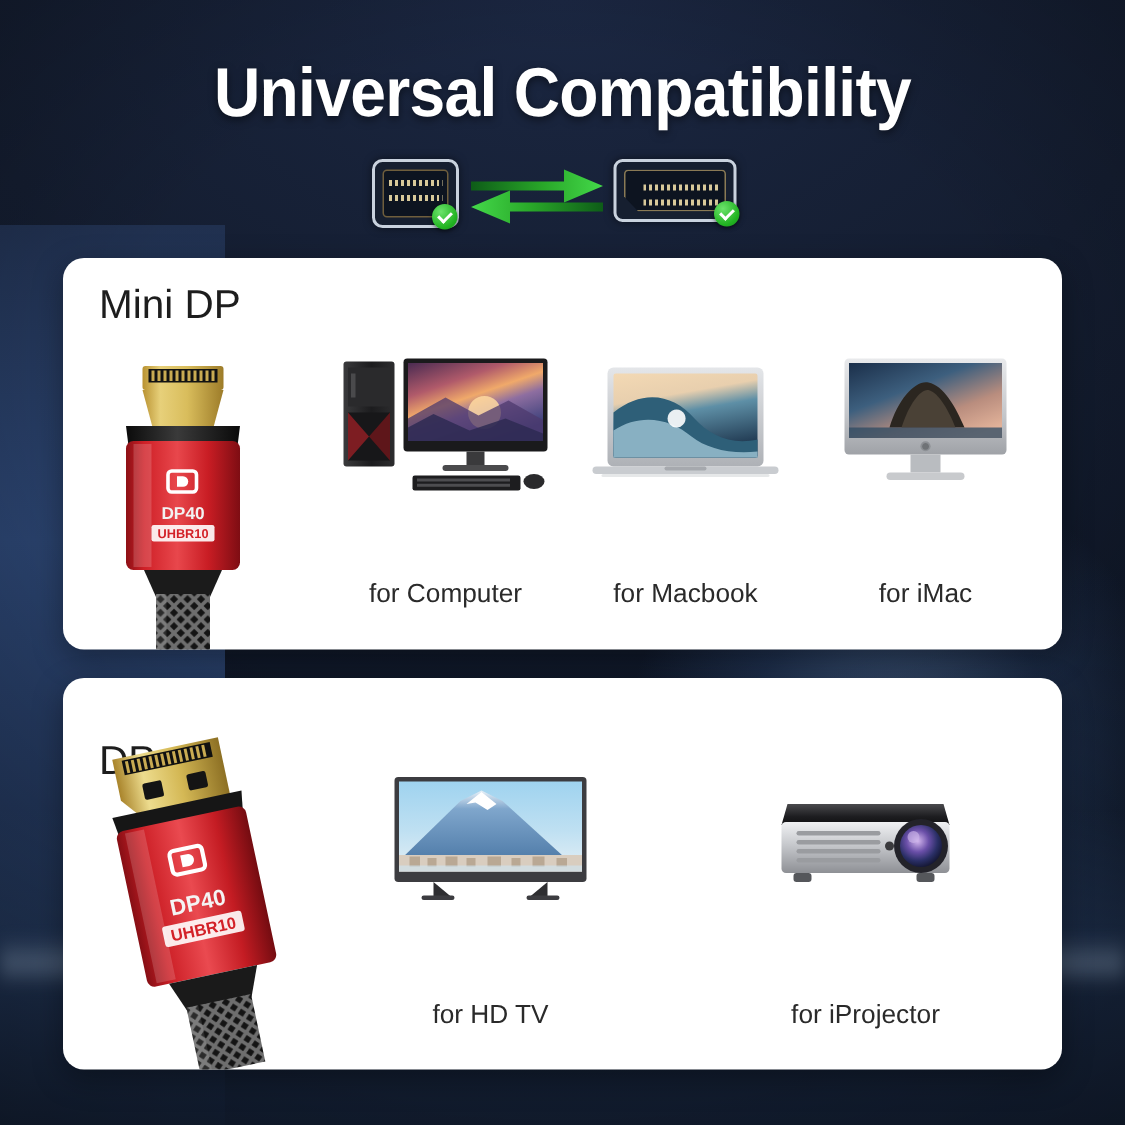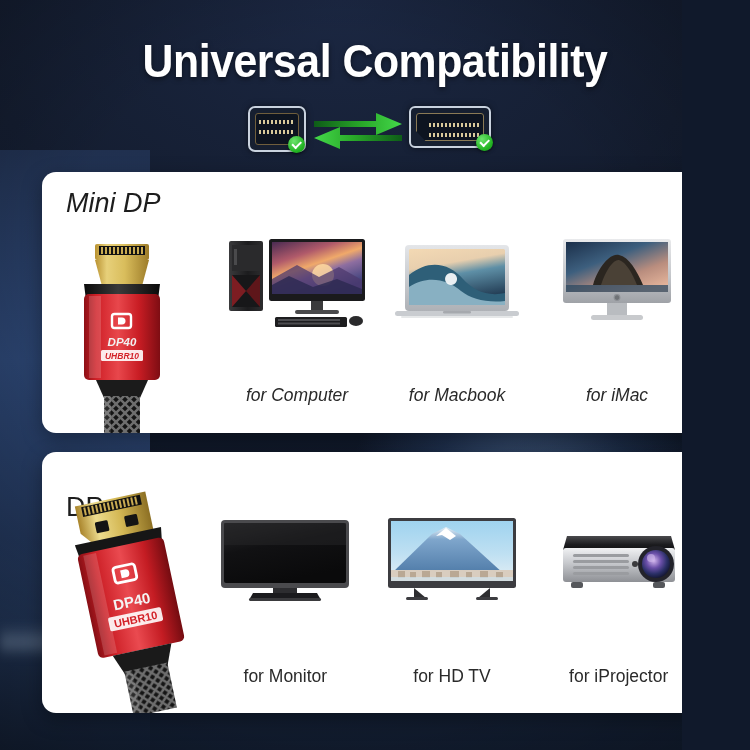--- a/index.html
+++ b/index.html
@@ -1,21 +1,21 @@
 <!DOCTYPE html>
 <html><head>
 <meta charset="utf-8">
 <style>
   html,body{margin:0;padding:0;}
   body{
     width:750px;height:750px;overflow:hidden;
     font-family:"Liberation Sans","DejaVu Sans",sans-serif;
     background:#10192b;
   }
-  .stage{position:relative;width:682px;height:750px;overflow:hidden;}
+  .stage{position:relative;width:750px;height:750px;overflow:hidden;}
 
   
   .bg{position:absolute;inset:0;
       background:
         radial-gradient(120% 80% at 50% 0%, #1b2742 0%, #141d30 45%, #0d1524 100%);
   }
   .bg-left-panel{
     position:absolute;left:0;top:150px;width:150px;height:600px;
     background:linear-gradient(180deg,#20304f 0%,#2b4470 35%,#24395f 70%,#16243c 100%);
     filter:blur(0.4px);
@@ -64,21 +64,21 @@
      box-shadow:0 1px 3px rgba(0,0,0,.55);}
   .check::after{content:"";position:absolute;left:4px;top:4.5px;width:7px;height:3.5px;
      border-left:2px solid #fff;border-bottom:2px solid #fff;transform:rotate(-45deg);}
   .check.c1{left:288px;top:36px}
   .check.c2{left:476px;top:34px}
   .arrows{position:absolute;left:312px;top:8px;width:92px;height:42px;}
 
   
   .card{position:absolute;left:42px;width:666px;background:#ffffff;border-radius:14px;
         box-shadow:0 6px 20px rgba(0,0,0,.35);overflow:hidden;}
-  .card-1{top:172px;height:261px;font-style:italic;}
+  .card-1{top:172px;height:261px;}
   .card-2{top:452px;height:261px;}
   .card-title{position:absolute;left:24px;top:16px;font-size:27px;color:#1d1d1d;font-weight:400;}
   .card-2 .card-title{top:8px;margin-top:32px;}
 
   
   .cable{position:absolute;}
   .cable-mini{left:20px;top:70px;width:120px;height:195px;}
   .cable-dp{left:18px;top:38px;width:150px;height:225px;}
 
   
@@ -376,40 +376,20 @@
         <text x="72" y="133" text-anchor="middle" fill="#d32128" font-size="11" font-family="Liberation Sans, sans-serif" font-weight="700">UHBR10</text>
 
         <path d="M42,160 L102,160 L94,180 L50,180 Z" fill="#1a1a1a"></path>
         <rect x="50" y="178" width="44" height="46" fill="url(#braidD)"></rect>
         <rect x="50" y="178" width="8" height="46" fill="rgba(255,255,255,.10)"></rect>
       </g>
     </svg>
 
     <div class="devices devices-2">
 
-      <div class="dev">
-        <div class="dev-art">
-          <svg width="136" height="92" viewBox="0 0 136 92">
-            <defs>
-              <linearGradient id="scr" x1="0" y1="0" x2="0.4" y2="1">
-                <stop offset="0%" stop-color="#2a2a2c"></stop>
-                  <stop offset="45%" stop-color="#111113"></stop>
-                <stop offset="100%" stop-color="#0a0a0b"></stop>
-              </linearGradient>
-            </defs>
-            <rect x="4" y="6" width="128" height="68" rx="4" fill="#4a4a4d"></rect>
-            <rect x="7" y="9" width="122" height="60" rx="2" fill="url(#scr)"></rect>
-            <rect x="7" y="9" width="122" height="22" fill="#242427" opacity=".55"></rect>
-            <rect x="56" y="74" width="24" height="5" fill="#2d2d30"></rect>
-            <path d="M36,79 L100,79 L104,86 L32,86 Z" fill="#1b1b1e"></path>
-            <rect x="32" y="84" width="72" height="3" rx="1.5" fill="#3a3a3d"></rect>
-          </svg>
-        </div>
-        <div class="dev-label">for Monitor</div>
-      </div>
 
       <div class="dev">
         <div class="dev-art">
           <svg width="136" height="92" viewBox="0 0 136 92">
             <defs>
               <linearGradient id="sky" x1="0" y1="0" x2="0" y2="1">
                 <stop offset="0%" stop-color="#9fd3ef"></stop>
                   <stop offset="55%" stop-color="#bfe0f2"></stop>
                 <stop offset="100%" stop-color="#e4eff5"></stop>
               </linearGradient>

